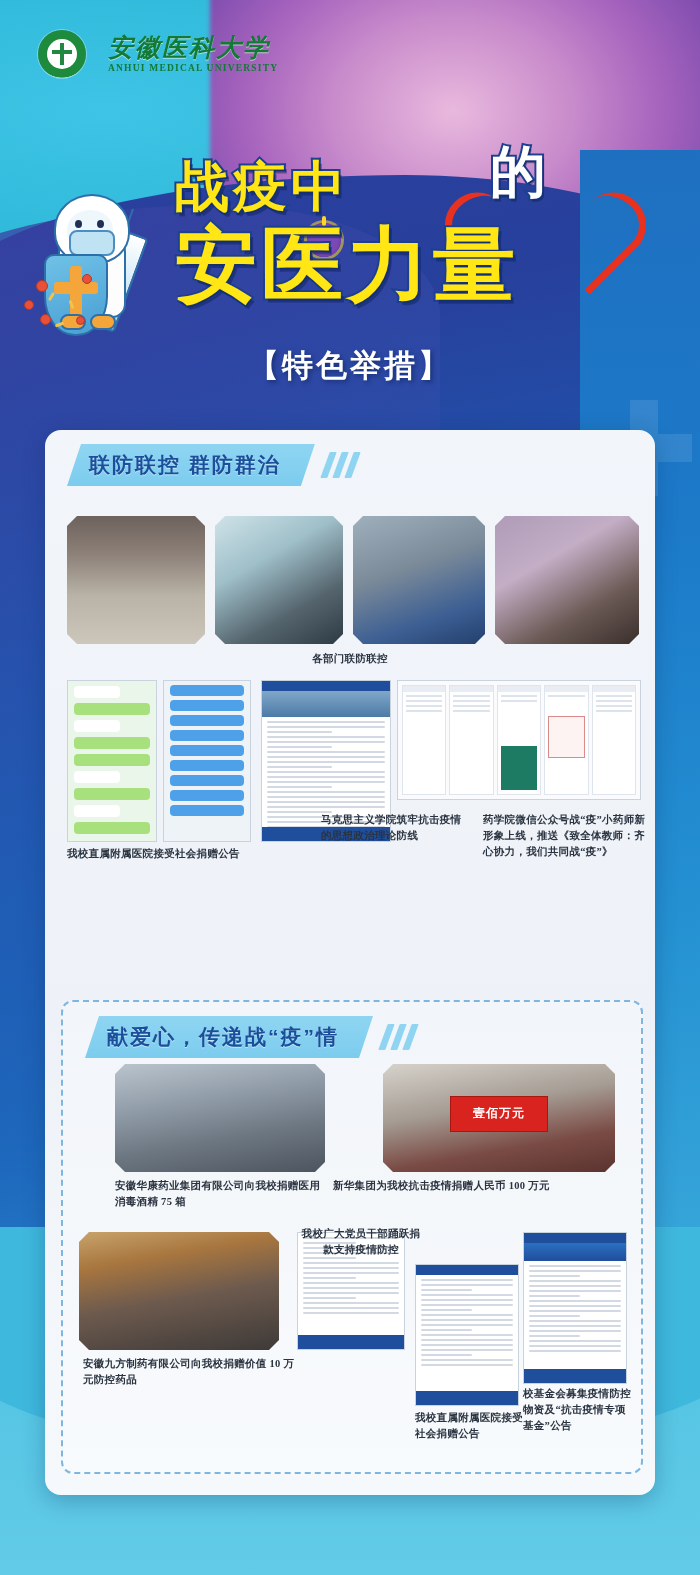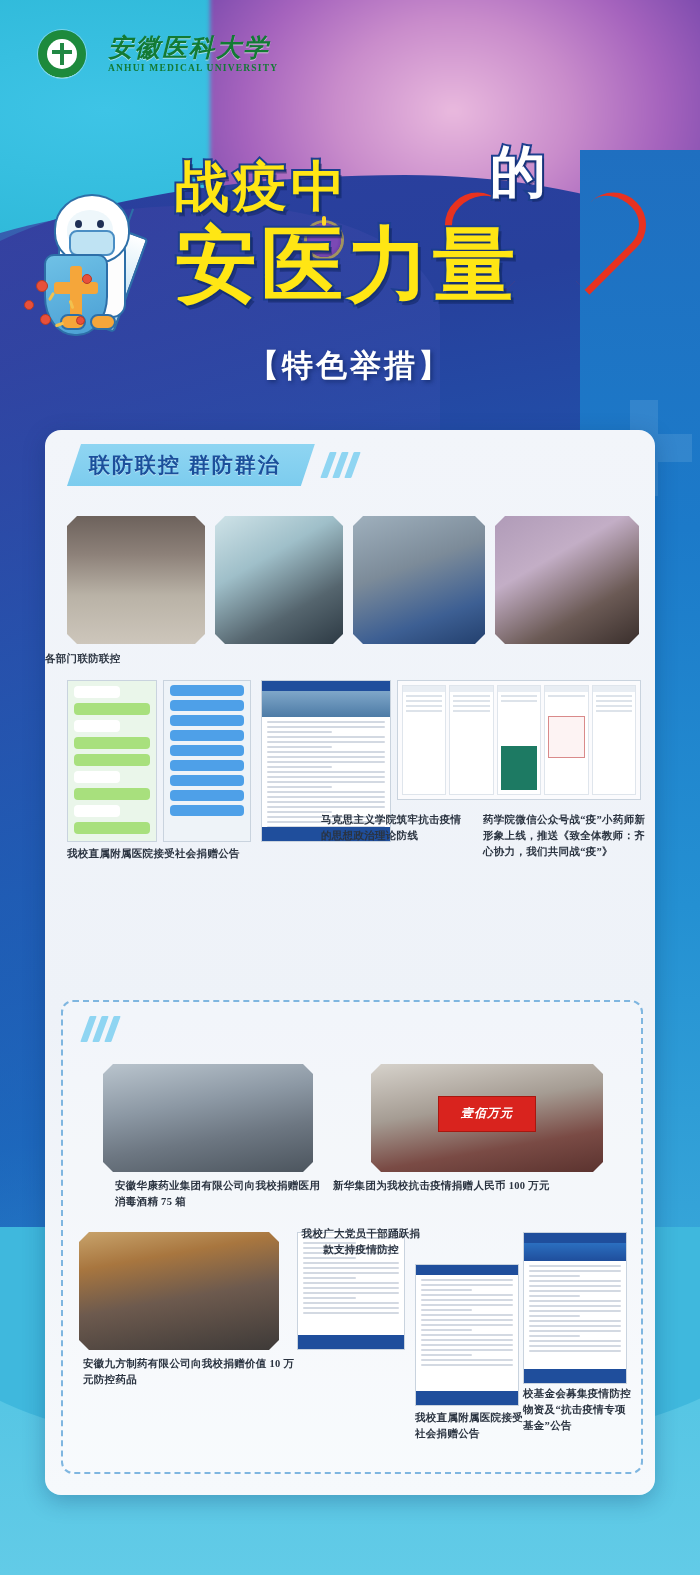--- a/index.html
+++ b/index.html
@@ -146,21 +146,21 @@
   .p1{left:0;width:138px;
     background:linear-gradient(180deg,#6d625c 0%,#8d8179 30%,#b9b2a6 62%,#cdc6bb 100%);}
   .p2{left:148px;width:128px;
     background:linear-gradient(150deg,#cfe3e8 0%,#9fbfc9 35%,#55656e 70%,#2d3a44 100%);}
   .p3{left:286px;width:132px;
     background:linear-gradient(160deg,#9fb0bd 0%,#7c8b99 40%,#3d5f93 75%,#23406e 100%);}
   .p4{left:428px;width:144px;
     background:linear-gradient(150deg,#b09bb8 0%,#c3aec6 35%,#6b5a55 70%,#3a2f2c 100%);}
   .cap{font-size:10.5px;color:#2a3340;line-height:1.5;letter-spacing:.3px;
     font-family:"Liberation Serif","DejaVu Serif",serif;font-weight:bold;}
-  .cap-center{position:absolute;left:0;top:207px;width:610px;text-align:left;}
+  .cap-center{position:absolute;left:0;top:207px;width:610px;text-align:center;}
 
   .row2{position:absolute;left:22px;top:236px;width:572px;height:170px;}
   .shot{position:absolute;top:0;background:#ffffff;border:1px solid #c9d3de;overflow:hidden;}
   .shot .bar{height:10px;background:#1f4e9c;}
   .shot .hero{height:26px;background:linear-gradient(180deg,#7fa7c9,#4d7ba6);}
   .shot .lines{padding:4px 5px;}
   .shot .lines i{display:block;height:2px;background:#d3d9e2;margin-bottom:3px;border-radius:1px;}
   .shot .lines i.short{width:55%;}
   .shot .foot{position:absolute;bottom:0;left:0;right:0;height:14px;background:#1f4e9c;}
   .s1{left:0;width:88px;height:160px;background:#eaf6ea;}
@@ -179,21 +179,21 @@
 
   .cap-a{position:absolute;left:22px;top:402px;width:220px;}
   .cap-b{position:absolute;left:276px;top:368px;width:150px;}
   .cap-c{position:absolute;left:438px;top:368px;width:172px;}
 
   
   .panel{position:absolute;left:16px;top:570px;width:578px;height:470px;
     border:2px dashed #7fb6e0;border-radius:12px;background:rgba(255,255,255,.25);}
   .sec2 .ribbon-row{position:absolute;left:22px;top:14px;}
 
-  .row3{position:absolute;left:40px;top:62px;width:504px;height:110px;font-style:italic;}
+  .row3{position:absolute;left:52px;top:62px;width:504px;height:110px;}
   .p5{position:absolute;left:0;top:0;width:210px;height:108px;
     background:linear-gradient(170deg,#b9c4cd 0%,#8c98a4 38%,#6d7782 65%,#4c555e 100%);}
   .p6{position:absolute;left:268px;top:0;width:232px;height:108px;
     background:linear-gradient(170deg,#d6d2cb 0%,#a59c93 40%,#7a4b45 72%,#5b332f 100%);}
   .banner{position:absolute;left:50%;top:46%;transform:translate(-50%,-50%);
     width:96px;height:34px;background:#d9231e;border:1px solid #a8170f;
     display:flex;align-items:center;justify-content:center;}
   .banner span{color:#fff;font-size:12px;font-weight:bold;letter-spacing:1px;
     font-family:"Liberation Serif","DejaVu Serif",serif;}
   .cap-d{position:absolute;left:52px;top:176px;width:210px;}
@@ -378,20 +378,23 @@
         </div>
       </div>
 
       <div class="cap cap-a">我校直属附属医院接受社会捐赠公告</div>
       <div class="cap cap-c">药学院微信公众号战“疫”小药师新形象上线，推送《致全体教师：齐心协力，我们共同战“疫”》</div>
       <div class="cap cap-b">马克思主义学院筑牢抗击疫情的思想政治理论防线</div>
     </div>
 
     <div class="panel sec2">
       <div class="ribbon-row">
+        <div class="ribbon">
+          <span>献爱心，传递战“疫”情</span>
+        </div>
         <div class="slashes">
             <i></i>
             <i></i>
             <i></i>
           </div>
       </div>
 
       <div class="row3">
         <div class="ph p5"></div>
         <div class="ph p6">

